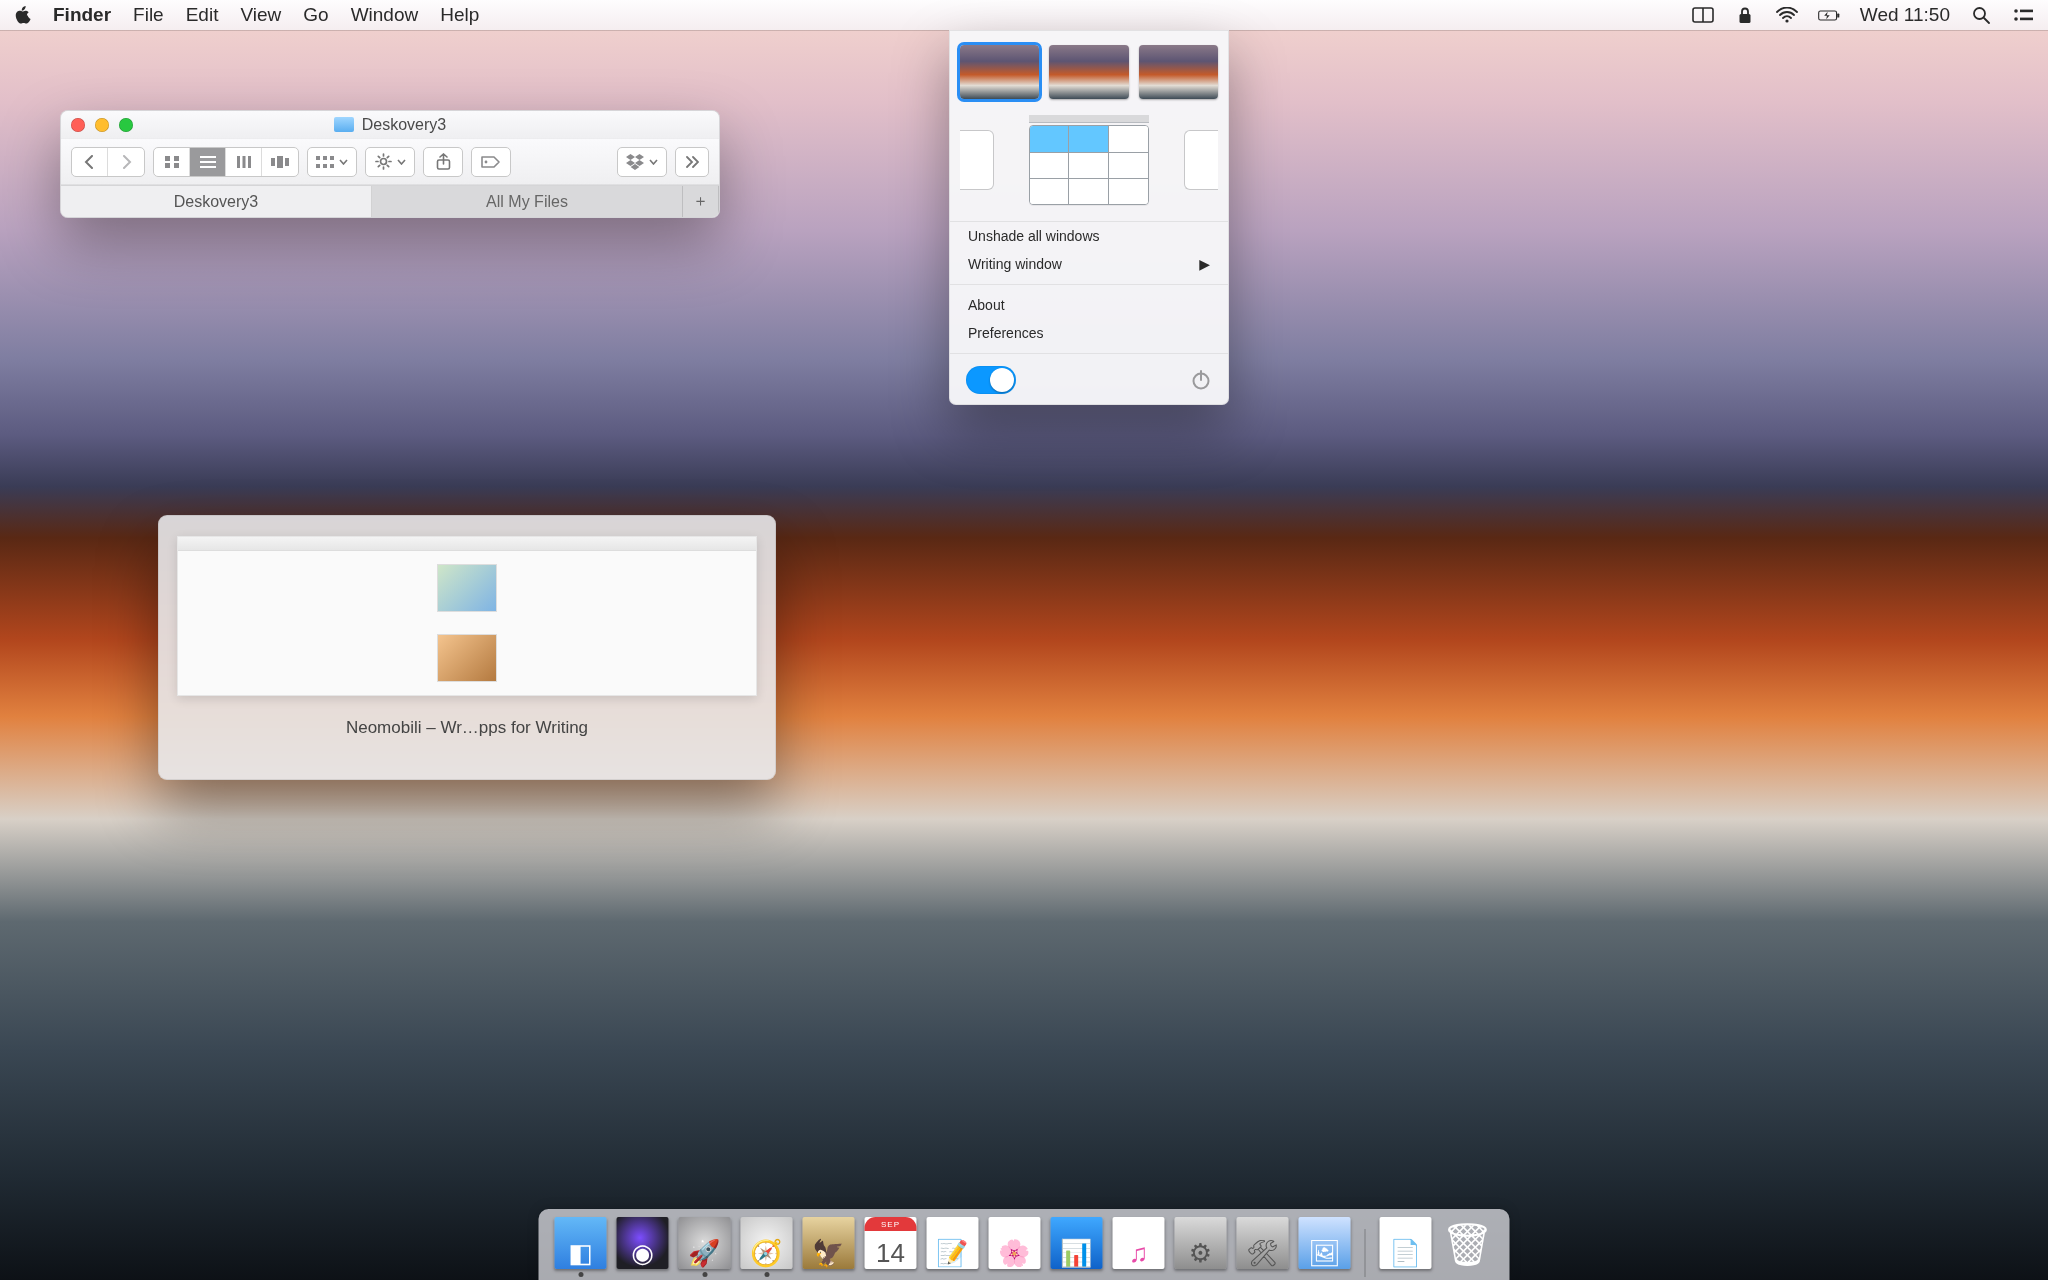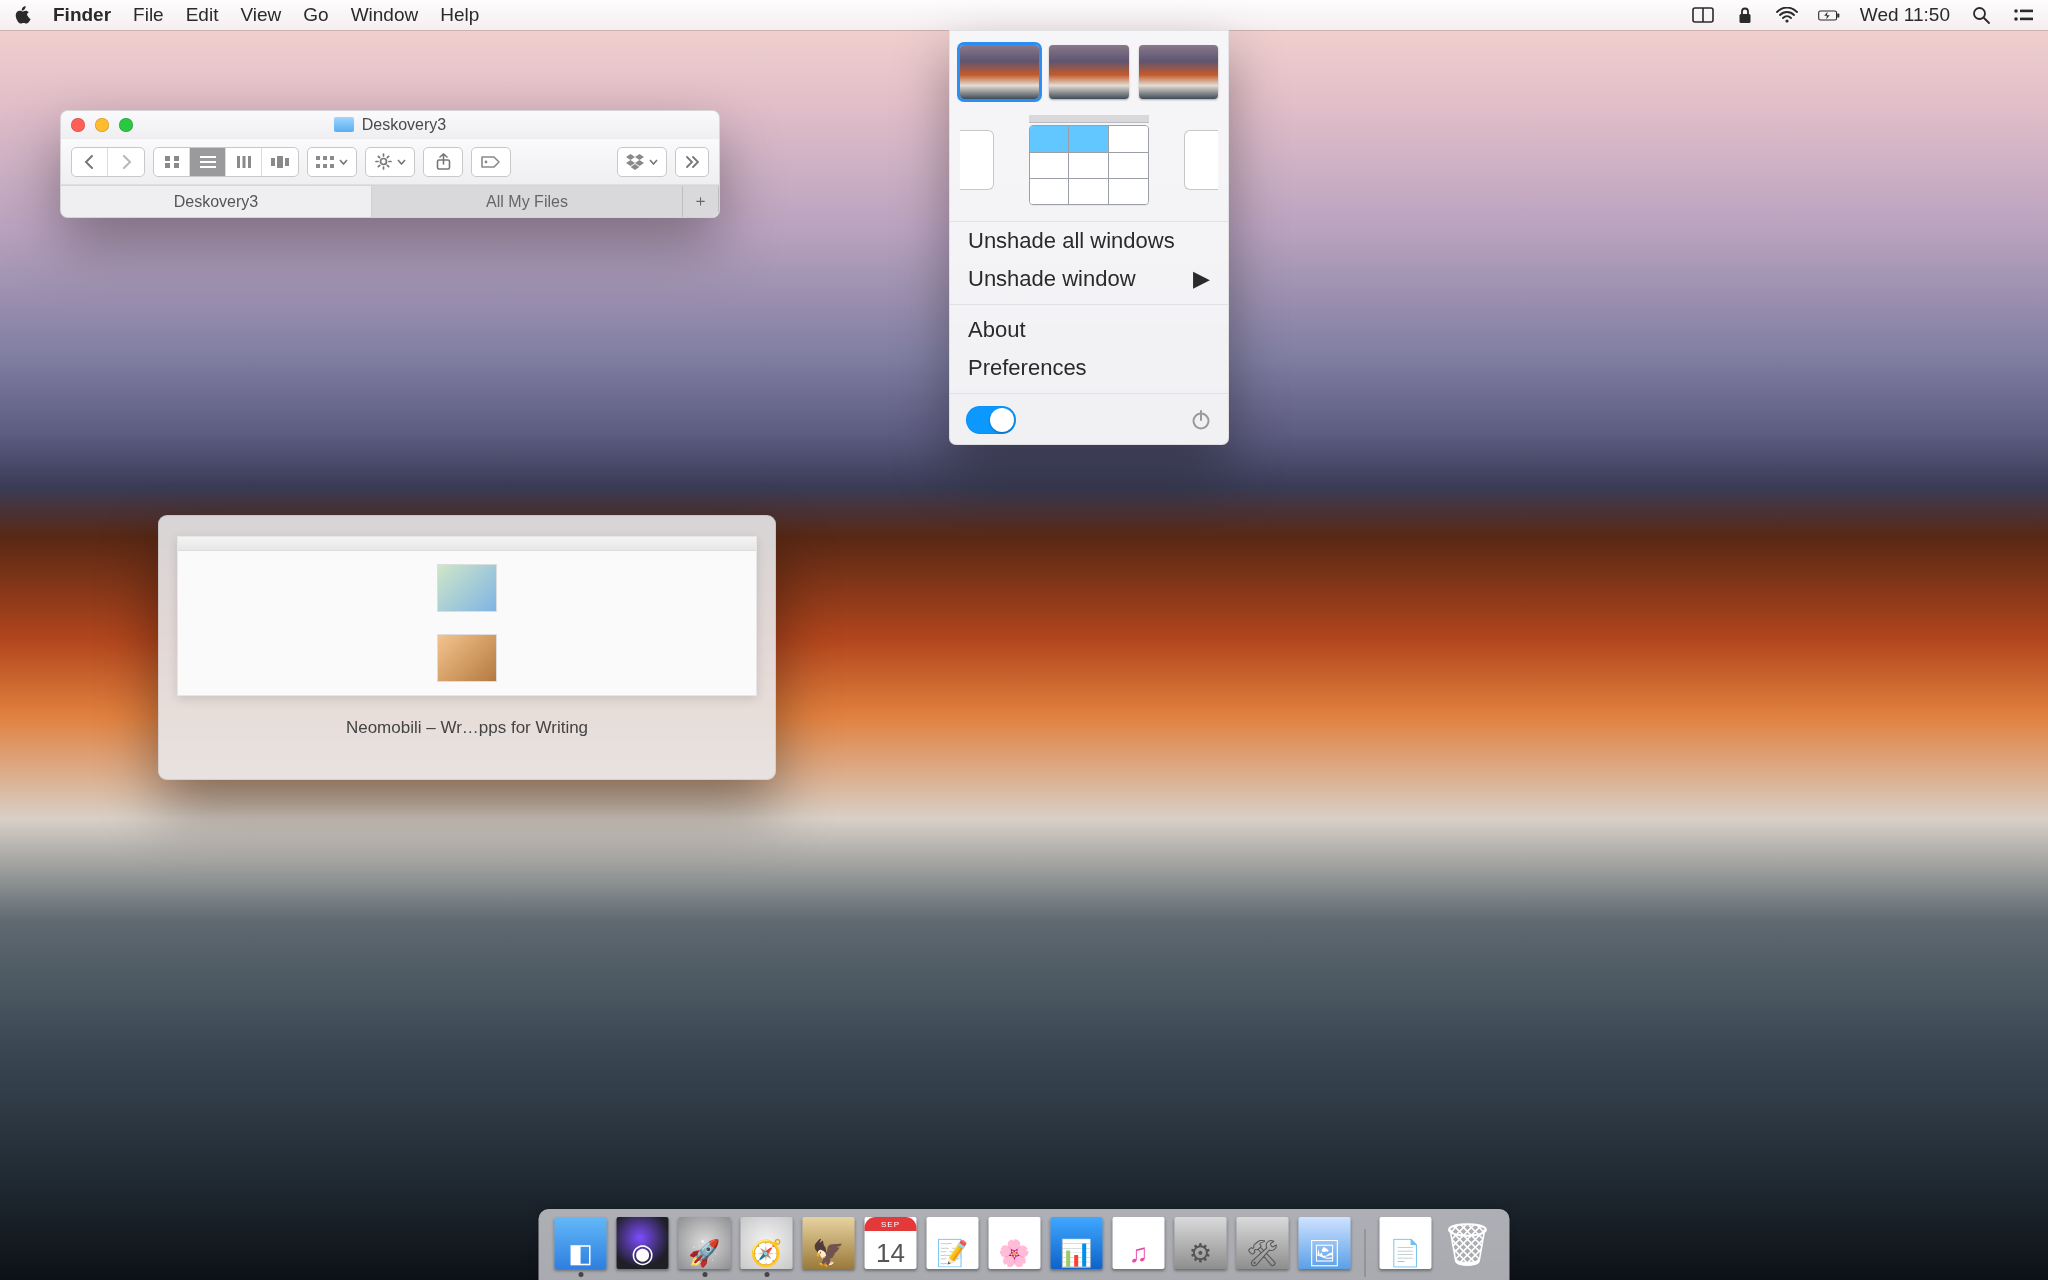--- a/index.html
+++ b/index.html
@@ -121,21 +121,21 @@
   .tabs .newtab{ width:36px; flex:none; }
 
   
   .dmenu {
     position:absolute; top:var(--menubar-h); left:949px; width:280px;
     background:rgba(246,246,248,.97);
     border:1px solid rgba(0,0,0,.08);
     border-radius:0 0 7px 7px;
     box-shadow:0 25px 55px rgba(0,0,0,.35);
     padding-bottom:8px;
-    font-size:22px;
+    font-size:14px;
   }
   .dmenu .thumbs { display:flex; gap:10px; padding:14px 10px 10px; justify-content:center; }
   .thumb {
     width:80px; height:54px; border-radius:4px;
     background:linear-gradient(180deg,#8a7988 0%, #5d5573 30%, #c45a2a 55%, #e2dcd4 75%, #3e4b56 100%);
     box-shadow:0 1px 2px rgba(0,0,0,.3);
   }
   .thumb.sel{ outline:3px solid #2a8ef4; outline-offset:0; }
   .dmenu .gridrow {
     display:flex; align-items:center; justify-content:space-between;
@@ -396,21 +396,21 @@
             <div class="gc"></div>
         </div>
       </div>
     </div>
     <div class="monR"></div>
   </div>
   <div class="row">
     <span>Unshade all windows</span>
   </div>
   <div class="row">
-    <span>Unshade window</span>
+    <span>Writing window</span>
       <span>▶</span>
   </div>
   <hr>
   <div class="row">
       <span>About</span>
     </div>
   <div class="row">
       <span>Preferences</span>
     </div>
   <hr>

